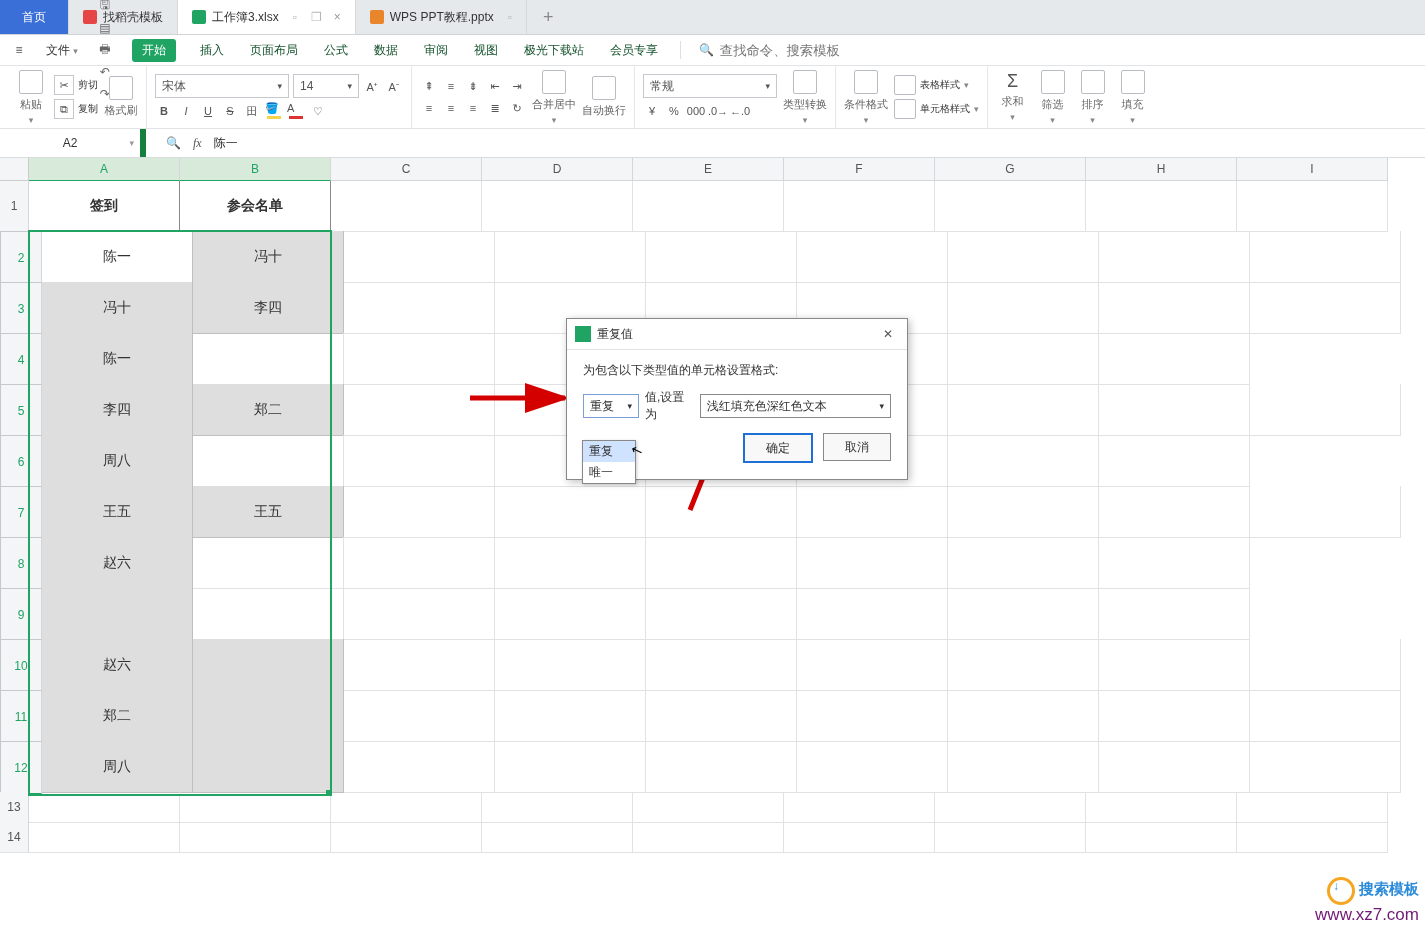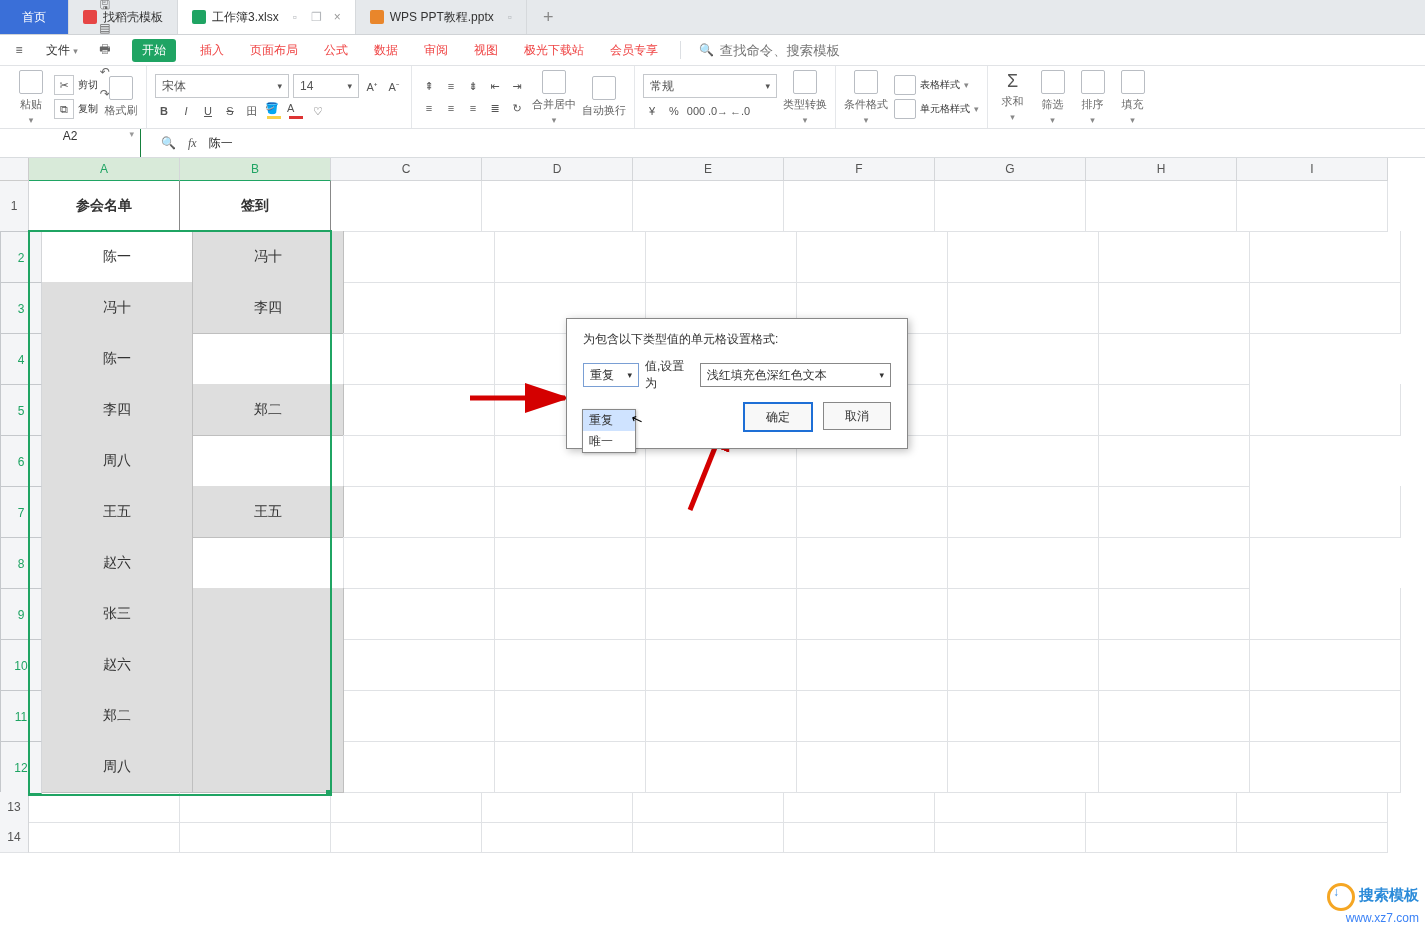--- a/index.html
+++ b/index.html
@@ -14,21 +14,21 @@
 .ico-ppt{background:#e9862b}
 .tab .x{margin-left:6px;color:#999}
 .tab .ctl{color:#b3b6ba;margin-left:8px}
 .tab.plus{border:none;color:#888;font-size:18px;padding:0 16px}
 
 .menu-row{height:30px;display:flex;align-items:center;border-bottom:1px solid #e1e3e6;padding:0 8px;gap:10px}
 .menu-row .sm{width:22px;height:22px;display:flex;align-items:center;justify-content:center;color:#555;cursor:pointer}
 .menu-row .file{color:#333;padding:0 6px}
 .menu-row .qa .sm{color:#666}
 .menu-row .start{background:#1fa463;color:#fff;border-radius:3px;padding:3px 10px;margin:0 6px}
-.menu-row .item{color:#ef4444;padding:0 8px;cursor:pointer}
+.menu-row .item{color:#14532d;padding:0 8px;cursor:pointer}
 .menu-row .sep{width:1px;height:18px;background:#dcdfe3;margin:0 4px}
 .menu-row .search{margin-left:4px;color:#888;display:flex;align-items:center;gap:4px}
 .menu-row .search input{border:none;outline:none;width:160px;color:#888}
 .search .mag{color:#888}
 
 .ribbon{height:62px;display:flex;align-items:center;border-bottom:1px solid #e1e3e6;padding:0 6px}
 .rgroup{display:flex;align-items:center;height:100%;padding:0 8px;gap:6px;border-right:1px solid #e5e7ea}
 .rgroup:last-child{border-right:none}
 .rbtn{display:flex;flex-direction:column;align-items:center;justify-content:center;gap:3px;min-width:34px;height:56px;color:#555;cursor:pointer}
 .rbtn .ric{width:22px;height:22px;border:1px solid #b9bdc3;border-radius:2px}
@@ -45,21 +45,21 @@
 .tiny.b{font-weight:bold}
 .tiny.i{font-style:italic}
 .tiny.u{text-decoration:underline}
 .tiny.s{text-decoration:line-through}
 .col-a{display:inline-block;position:relative}
 .col-a::after{content:"";position:absolute;left:2px;right:2px;bottom:1px;height:3px}
 .col-a.red::after{background:#d33}
 .col-a.yel::after{background:#f7d24a}
 
 .fbar{height:28px;display:flex;align-items:center;border-bottom:1px solid #d9dcdf}
-.namebox{width:140px;height:100%;border-right:1px solid #15803d;display:flex;justify-content:center;color:#333;position:relative}
+.namebox{width:140px;height:100%;border-right:6px solid #15803d;display:flex;align-items:center;justify-content:center;color:#333;position:relative}
 .namebox::after{content:"▾";position:absolute;right:6px;font-size:9px;color:#999}
 .fx-area{display:flex;align-items:center;gap:12px;padding-left:20px;flex:1}
 .fx-area .mag{color:#888}
 .fx-label{font-style:italic;font-family:"Times New Roman";color:#555}
 .fx-val{color:#222}
 
 .sheet{position:relative;display:flex;height:calc(100% - 34px - 30px - 62px - 28px)}
 .corner{width:28px;height:22px;border-right:1px solid #ccc;border-bottom:1px solid #ccc;background:#f4f5f7;flex:0 0 auto}
 .colh{border-right:1px solid #d4d6d9;border-bottom:1px solid #d4d6d9;background:#f4f5f7;display:flex;align-items:center;justify-content:center;color:#555}
 .colh.w150{width:150px}
@@ -89,21 +89,21 @@
 .droplist .hl{background:#cfe3ff}
 .btns{display:flex;justify-content:flex-end;gap:10px}
 .btn{width:66px;height:26px;border:1px solid #888;background:#f8f8f8;display:flex;align-items:center;justify-content:center;cursor:pointer;font-size:12px}
 .btn.primary{border:2px solid #1e6fd6}
 .cursor-arrow{position:absolute;left:64px;top:92px;font-size:14px;color:#000;transform:rotate(-20deg)}
 
 .arrow{position:absolute;pointer-events:none}
 .arrow svg{overflow:visible}
 .watermark{position:absolute;right:6px;bottom:6px;text-align:right}
 .watermark .a{color:#2b8bd9;font-weight:bold;font-size:15px}
-.watermark .b{color:#3b82f6;font-size:12px}
+.watermark .b{color:#701a75;font-size:17px}
 .wm-ico{display:inline-block;width:22px;height:22px;border:3px solid #f5a623;border-radius:50%;margin-right:4px;vertical-align:middle;position:relative}
 .wm-ico::after{content:"↓";position:absolute;left:3px;top:-1px;color:#3b8de3;font-weight:bold}
 </style>
 </head>
 <body>
 
 <div class="tab-bar">
   <div class="tab home">
       <span>首页</span>
     </div>
@@ -307,22 +307,22 @@
       <div class="colh w150">E</div>
       <div class="colh w150">F</div>
       <div class="colh w150">G</div>
       <div class="colh w150">H</div>
       <div class="colh w150">I</div>
     </div>
 
     <div id="rows" class="grid">
         <div style="display:flex;height:50px">
           <div class="rowh" style="height:50px">1</div>
+          <div class="cell head" style="width:150px;height:50px">签到</div>
           <div class="cell head" style="width:150px;height:50px">参会名单</div>
-          <div class="cell head" style="width:150px;height:50px">签到</div>
           <div class="cell" style="width:150px;height:50px"></div>
           <div class="cell" style="width:150px;height:50px"></div>
           <div class="cell" style="width:150px;height:50px"></div>
           <div class="cell" style="width:150px;height:50px"></div>
           <div class="cell" style="width:150px;height:50px"></div>
           <div class="cell" style="width:150px;height:50px"></div>
           <div class="cell" style="width:150px;height:50px"></div>
         </div>
         <div style="display:flex;height:51px">
           <div class="rowh sel" style="height:51px">2</div>
@@ -400,21 +400,20 @@
           <div class="cell" style="width:150px;height:51px"></div>
           <div class="cell" style="width:150px;height:51px"></div>
           <div class="cell" style="width:150px;height:51px"></div>
           <div class="cell" style="width:150px;height:51px"></div>
           <div class="cell" style="width:150px;height:51px"></div>
           <div class="cell" style="width:150px;height:51px"></div>
           <div class="cell" style="width:150px;height:51px"></div>
         </div>
         <div style="display:flex;height:51px">
           <div class="rowh sel" style="height:51px">9</div>
-          <div class="cell shade" style="width:150px;height:51px;border-color:#bfbfbf">张三</div>
           <div class="cell shade" style="width:150px;height:51px;border-color:#bfbfbf"></div>
           <div class="cell" style="width:150px;height:51px"></div>
           <div class="cell" style="width:150px;height:51px"></div>
           <div class="cell" style="width:150px;height:51px"></div>
           <div class="cell" style="width:150px;height:51px"></div>
           <div class="cell" style="width:150px;height:51px"></div>
           <div class="cell" style="width:150px;height:51px"></div>
           <div class="cell" style="width:150px;height:51px"></div>
         </div>
         <div style="display:flex;height:51px">
@@ -499,20 +498,25 @@
       <defs>
         <marker id="ah2" markerWidth="10" markerHeight="10" refX="8" refY="3" orient="auto">
           <path d="M0,0 L0,6 L9,3 z" fill="#d40000"></path>
         </marker>
       </defs>
   <line x1="20" y1="110" x2="60" y2="10" stroke="#d40000" stroke-width="5" marker-end="url(#ah2)"></line>
     </svg>
 </div>
 
 <div class="dialog">
+  <div class="tbar">
+    <span class="ico ico-xls"></span>
+    <span class="ttl">重复值</span>
+    <span class="cx">✕</span>
+  </div>
   <div class="body" style="position:relative">
     <div class="lbl">为包含以下类型值的单元格设置格式:</div>
     <div class="row">
       <div class="combo small">
         <span>重复</span>
           <span style="font-size:9px">▾</span>
       </div>
       <span>值,设置为</span>
       <div class="combo big">
         <span>浅红填充色深红色文本</span>

